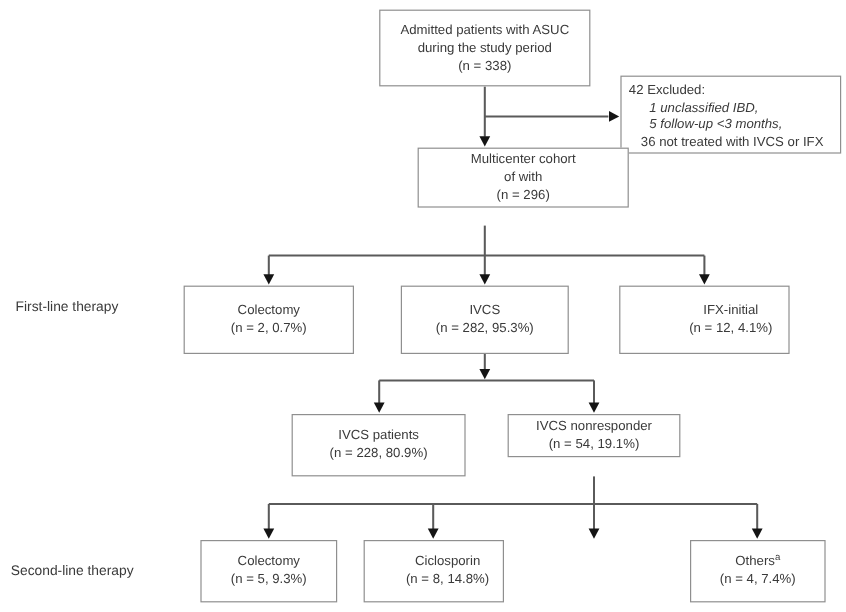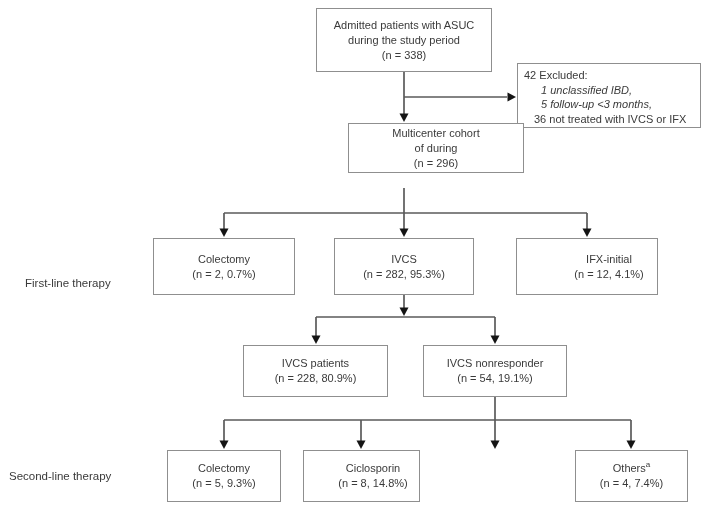--- a/index.html
+++ b/index.html
@@ -86,60 +86,60 @@
       <polygon points="399.5,307.5 408.5,307.5 404,316"></polygon>
       <polygon points="311.5,335.5 320.5,335.5 316,344"></polygon>
       <polygon points="490.5,335.5 499.5,335.5 495,344"></polygon>
       <polygon points="219.5,440.5 228.5,440.5 224,449"></polygon>
       <polygon points="356.5,440.5 365.5,440.5 361,449"></polygon>
       <polygon points="490.5,440.5 499.5,440.5 495,449"></polygon>
       <polygon points="626.5,440.5 635.5,440.5 631,449"></polygon>
     </g>
   </svg>
 
-  <div class="rowlabel" style="left:13px;top:276px;margin-left:12px;">First-line therapy</div>
+  <div class="rowlabel" style="left:13px;top:249px;">First-line therapy</div>
   <div class="rowlabel" style="left:9px;top:469px;">Second-line therapy</div>
 
   <div class="box center" style="left:316px;top:8px;width:176px;height:64px;">
     <div>Admitted patients with ASUC</div>
     <div>during the study period</div>
     <div>(n = 338)</div>
   </div>
 
   <div class="box leftalign" style="left:517px;top:63px;width:184px;height:65px;">
     <div>42 Excluded:</div>
     <div class="indent-a">1 unclassified IBD,</div>
     <div class="indent-a">5 follow-up &lt;3 months,</div>
     <div class="indent-b">36 not treated with IVCS or IFX</div>
   </div>
 
   <div class="box center" style="left:316px;top:123px;width:176px;height:50px;margin-left:32px;">
     <div>Multicenter cohort</div>
-    <div>of during</div>
+    <div>of with</div>
     <div>(n = 296)</div>
   </div>
 
   <div class="box center" style="left:153px;top:238px;width:142px;height:57px;">
     <div>Colectomy</div>
     <div>(n = 2, 0.7%)</div>
   </div>
   <div class="box center" style="left:334px;top:238px;width:140px;height:57px;">
     <div>IVCS</div>
     <div>(n = 282, 95.3%)</div>
   </div>
   <div class="box center" style="left:516px;top:238px;width:142px;height:57px;padding-left:44px;">
     <div>IFX-initial</div>
     <div>(n = 12, 4.1%)</div>
   </div>
 
   <div class="box center" style="left:243px;top:345px;width:145px;height:52px;">
     <div>IVCS patients</div>
     <div>(n = 228, 80.9%)</div>
   </div>
-  <div class="box center" style="left:423px;top:345px;width:144px;height:52px;">
+  <div class="box center" style="left:423px;top:345px;width:144px;height:36px;">
     <div>IVCS nonresponder</div>
     <div>(n = 54, 19.1%)</div>
   </div>
 
   <div class="box center" style="left:167px;top:450px;width:114px;height:52px;">
     <div>Colectomy</div>
     <div>(n = 5, 9.3%)</div>
   </div>
   <div class="box center" style="left:303px;top:450px;width:117px;height:52px;padding-left:23px;">
     <div>Ciclosporin</div>

